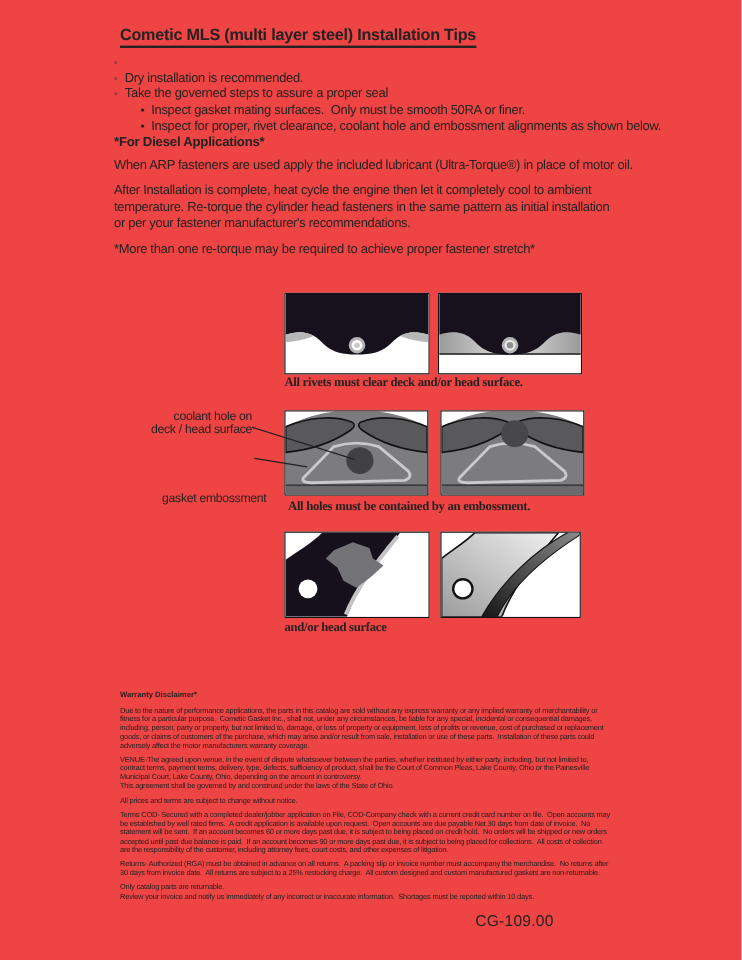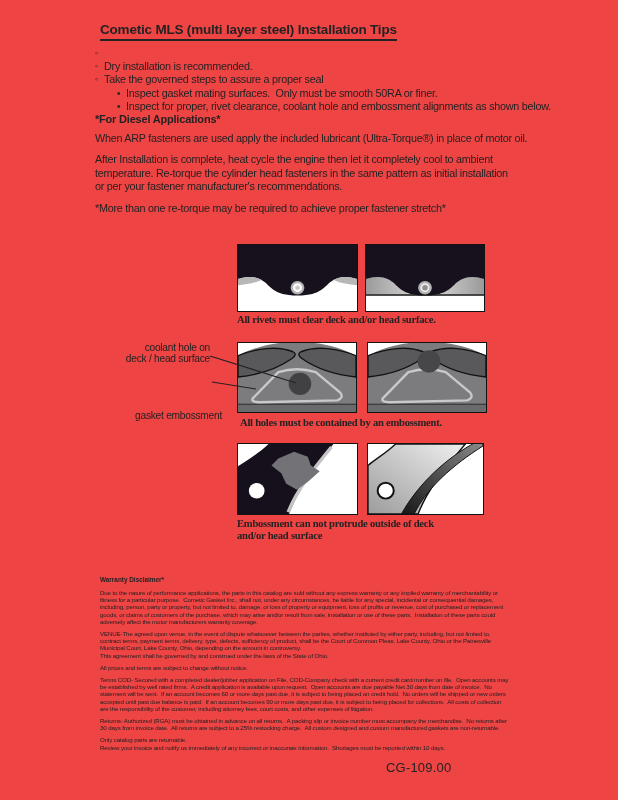--- a/index.html
+++ b/index.html
@@ -185,21 +185,20 @@
         </linearGradient>
       </defs>
       <rect width="117" height="72" fill="#ffffff"></rect>
       <path d="M28,0 L99,0 C81,22 61,45 51,72 L0,72 L0,22 C10,14 20,8 28,0 Z" fill="url(#r3lg)" stroke="#121212" stroke-width="1.4"></path>
       <path d="M117,2 C86,22 60,45 47,72 L34,72 C51,41 80,14 110,-2 L117,-2 Z" fill="url(#r3dg)" stroke="#121212" stroke-width="1"></path>
       <circle cx="18" cy="48" r="8.2" fill="#ffffff" stroke="#121212" stroke-width="2"></circle>
     </svg>
   </div>
 
   <div class="abs caption" style="left:237px;top:518px;">
-      <div class="cap-line">Embossment can not protrude outside of deck</div>
       <div class="cap-line">and/or head surface</div>
     </div>
 
   <div class="abs" style="left:100px;top:576px;width:440px;">
     <div class="fp-heading">Warranty Disclaimer*</div>
     <div class="fp-par">
         <div class="fp-line">Due to the nature of performance applications, the parts in this catalog are sold without any express warranty or any implied warranty of merchantability or</div>
         <div class="fp-line">fitness for a particular purpose.  Cometic Gasket Inc., shall not, under any circumstances, be liable for any special, incidental or consequential damages,</div>
         <div class="fp-line">including, person, party or property, but not limited to, damage, or loss of property or equipment, loss of profits or revenue, cost of purchased or replacement</div>
         <div class="fp-line">goods, or claims of customers of the purchase, which may arise and/or result from sale, installation or use of these parts.  Installation of these parts could</div>
@@ -224,15 +223,15 @@
     <div class="fp-par">
         <div class="fp-line">Returns- Authorized (RGA) must be obtained in advance on all returns.  A packing slip or invoice number must accompany the merchandise.  No returns after</div>
         <div class="fp-line">30 days from invoice date.  All returns are subject to a 25% restocking charge.  All custom designed and custom manufactured gaskets are non-returnable.</div>
       </div>
     <div class="fp-par">
         <div class="fp-line">Only catalog parts are returnable.</div>
         <div class="fp-line">Review your invoice and notify us immediately of any incorrect or inaccurate information.  Shortages must be reported within 10 days.</div>
       </div>
   </div>
 
-  <div class="abs page-number" style="left:386px;top:760px;">CG-109.00</div>
+  <div class="abs page-number" style="left:396px;top:760px;">CG-109.00</div>
 
 </div>
 
 </body></html>

